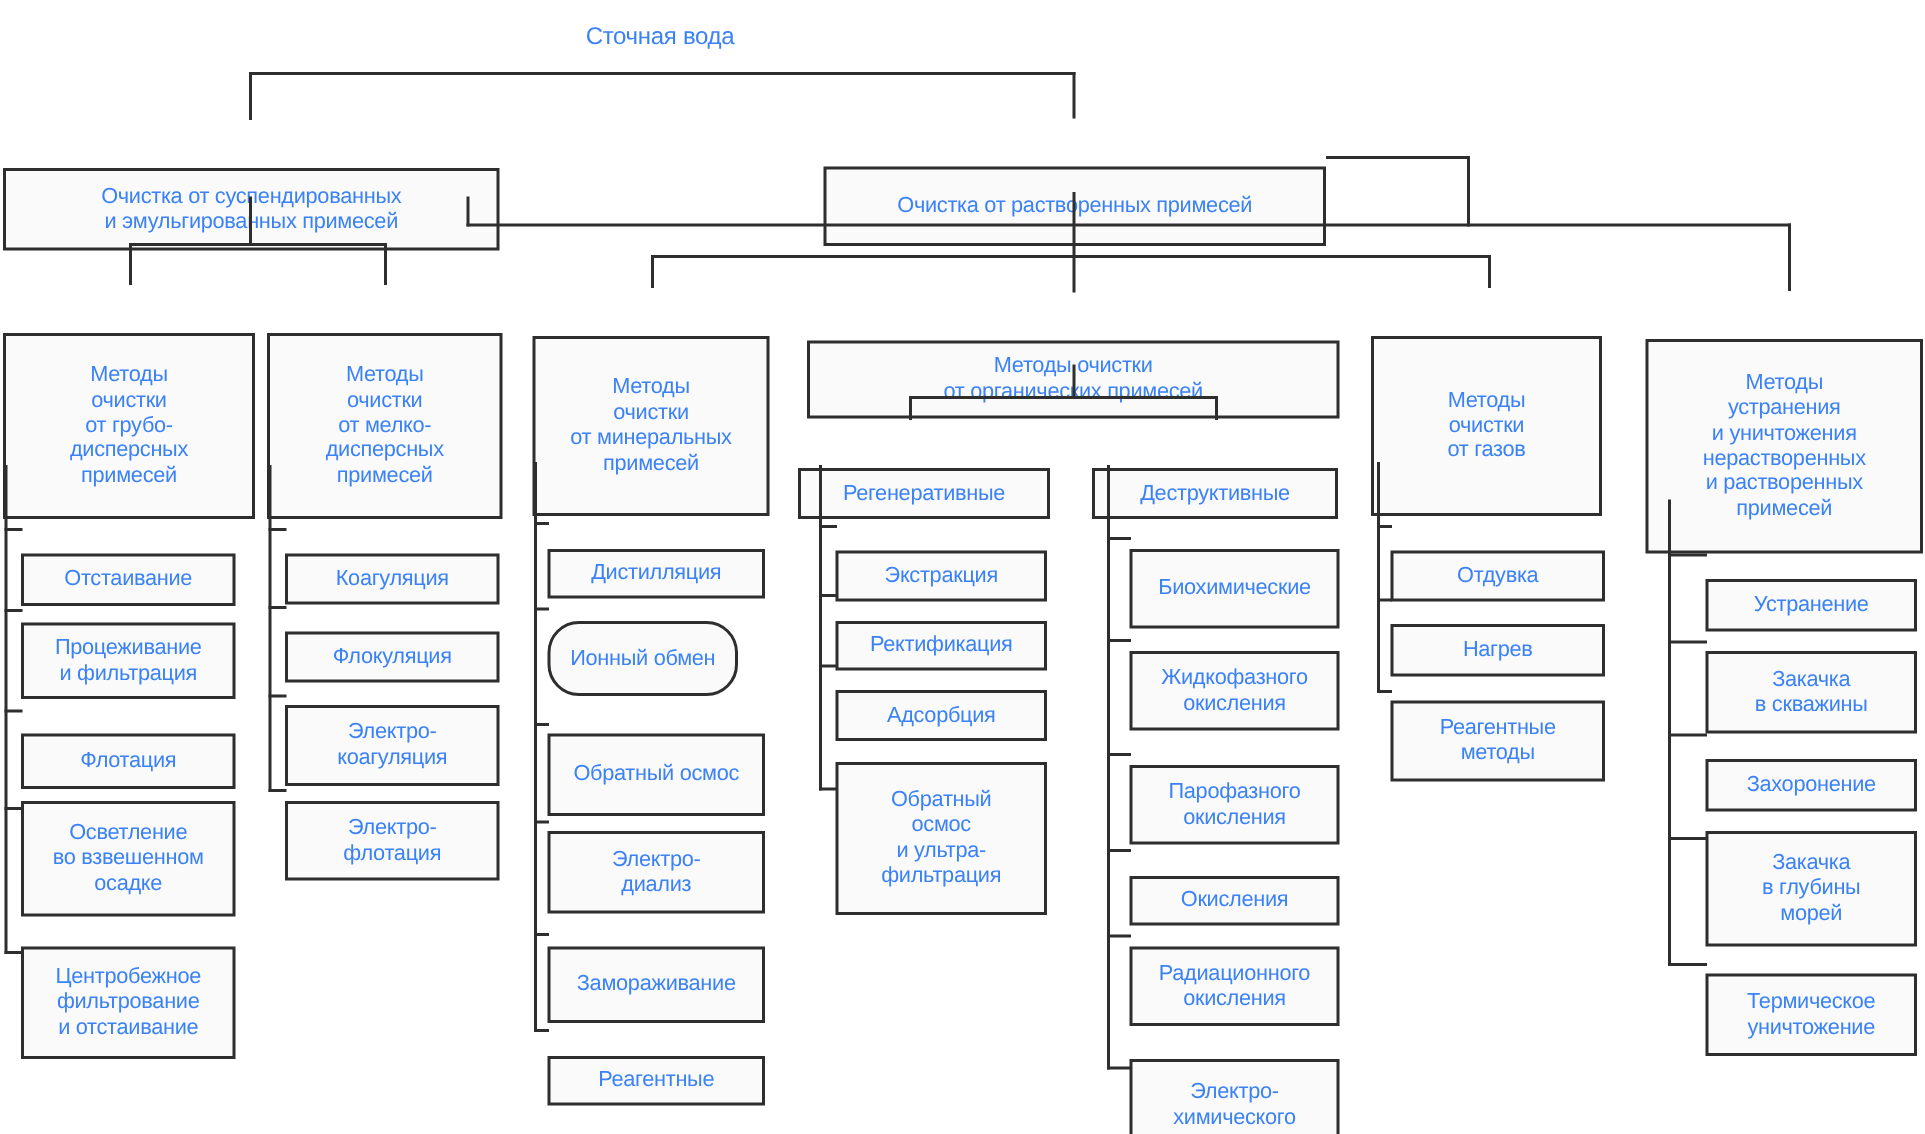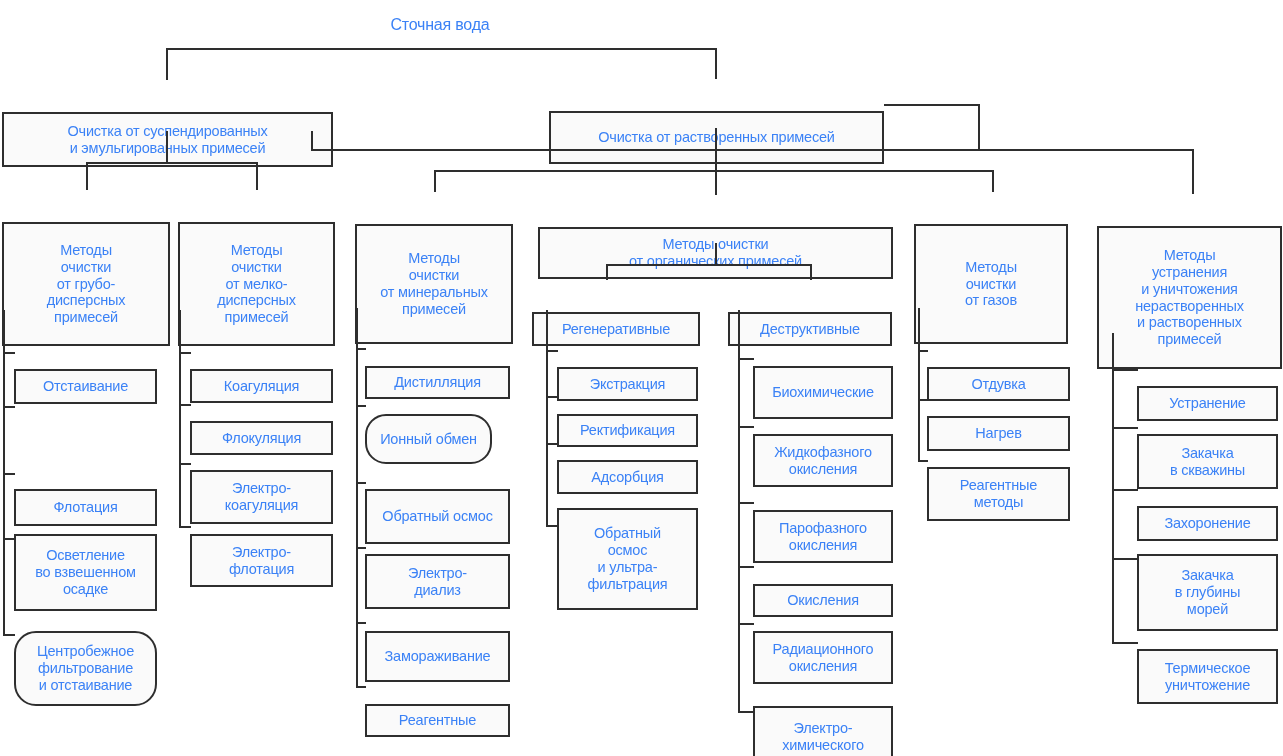--- a/index.html
+++ b/index.html
@@ -52,25 +52,27 @@
 очистки
 от газов</div>
   <div class="node" style="left:1097px;top:192px;width:185px;height:143px;">Методы
 устранения
 и уничтожения
 нерастворенных
 и растворенных
 примесей</div>
 
   <div class="node" style="left:14px;top:335px;width:143px;height:35px;">Отстаивание</div>
+  <div class="node" style="left:14px;top:381px;width:143px;height:51px;">Процеживание
+и фильтрация</div>
   <div class="node" style="left:14px;top:455px;width:143px;height:37px;">Флотация</div>
   <div class="node" style="left:14px;top:500px;width:143px;height:77px;">Осветление
 во взвешенном
 осадке</div>
-  <div class="node" style="left:14px;top:597px;width:143px;height:75px;border-radius:22px;">Центробежное
+  <div class="node" style="left:14px;top:597px;width:143px;height:75px;">Центробежное
 фильтрование
 и отстаивание</div>
 
   <div class="node" style="left:190px;top:335px;width:143px;height:34px;">Коагуляция</div>
   <div class="node" style="left:190px;top:387px;width:143px;height:34px;">Флокуляция</div>
   <div class="node" style="left:190px;top:436px;width:143px;height:54px;">Электро-
 коагуляция</div>
   <div class="node" style="left:190px;top:500px;width:143px;height:53px;">Электро-
 флотация</div>
 

